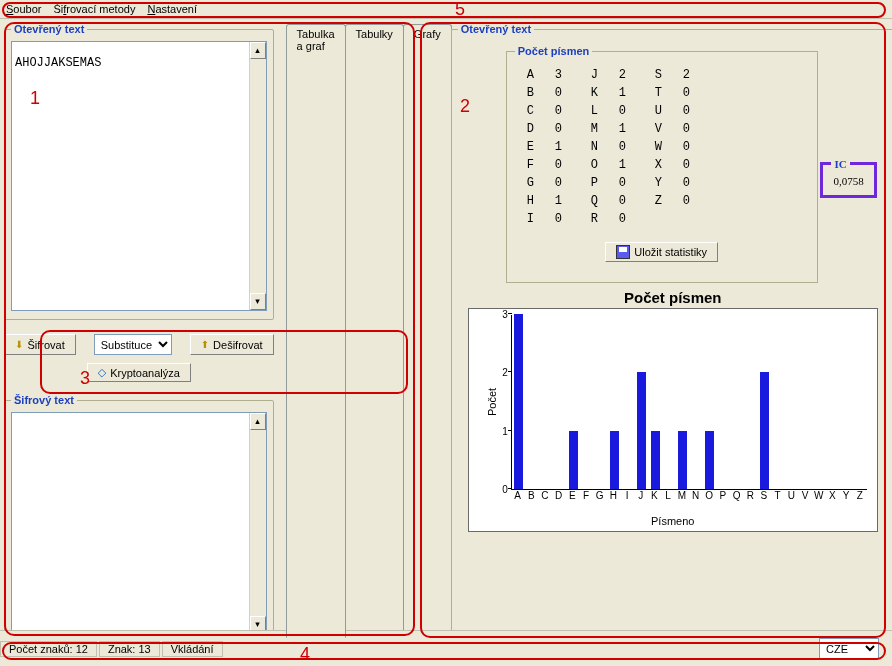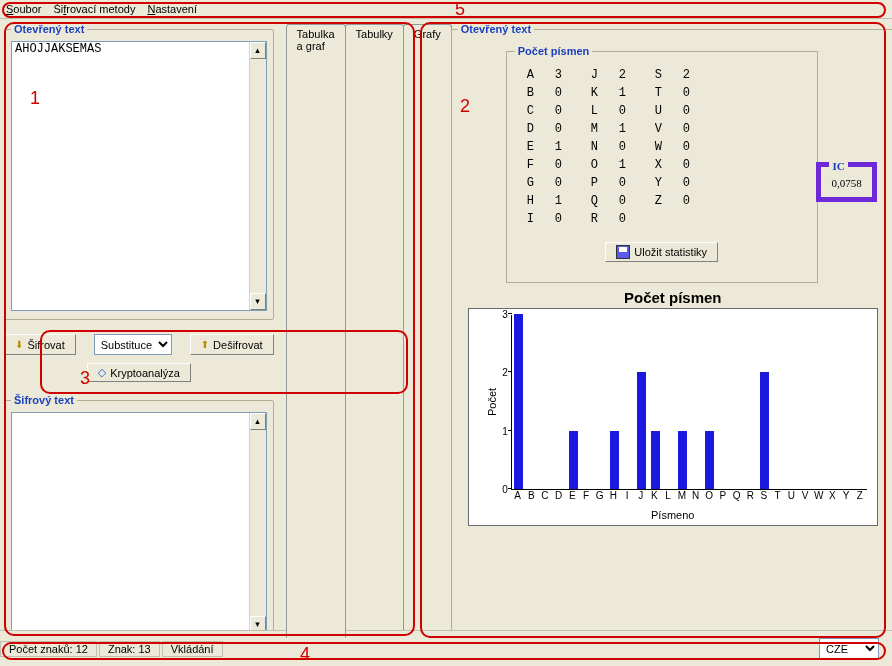--- a/index.html
+++ b/index.html
@@ -50,21 +50,21 @@
     height: 270px;
   }
   .cipher-wrap { height: 222px; }
   textarea {
     width: calc(100% - 17px);
     height: 100%;
     border: none;
     resize: none;
     font-family: "Courier New", monospace;
     font-size: 12px;
-    padding: 0 3px;
+    padding: 14px 3px;
     outline: none;
   }
   .fake-scroll {
     position: absolute;
     right: 0; top: 0; bottom: 0;
     width: 17px;
     background: #ece9d8;
     border-left: 1px solid #d4d0c8;
   }
   .fake-scroll .up, .fake-scroll .down {
@@ -153,21 +153,21 @@
     padding: 4px 10px;
   }
   .lcol { }
   .lcol .row { display:flex; gap: 14px; padding:2px 0; font-family:"Courier New",monospace; font-size:12px;}
   .lcol .row span:first-child { width:14px; }
   .lcol .row span:last-child { width:14px; text-align:left; }
   .ic-box {
     position:absolute;
     right:-60px;
     top: 110px;
-    border:5px solid #6d28d9;
+    border:3px solid #6d28d9;
     padding: 10px 10px 8px 10px;
     font-family:Tahoma;
   }
   .ic-box .legend3 {
     position:absolute; top:-7px; left:8px;
     background:#ece9d8; color:#1b3fbf; font-weight:bold; font-size:11px; padding:0 3px;
   }
   .chart-title { text-align:center; font-weight:bold; font-size:15px; margin:4px 0 2px;}
   .chart-wrap {
     width: 410px;
@@ -185,21 +185,21 @@
     border-bottom:1px solid #000;
   }
   .ytick { position:absolute; left:-28px; width:24px; text-align:right; font-size:10px;}
   .yline { position:absolute; left:-4px; width:4px; border-top:1px solid #000; }
   .bars { position:absolute; left:0; right:0; bottom:0; top:0; display:flex; align-items:flex-end; }
   .bar-slot { flex:1; display:flex; justify-content:center; align-items:flex-end; }
   .bar { width:9px; background:#1a1ade; }
   .xlabels { display:flex; margin-left:36px; margin-right:4px; }
   .xlabels span { flex:1; text-align:center; font-size:10px; }
   .axis-y-label { position:absolute; left:-34px; top:50%; transform: translateY(-50%) rotate(-90deg); font-size:11px;}
-  .axis-x-label { text-align:center; font-size:11px; margin-top:8px;}
+  .axis-x-label { text-align:center; font-size:11px; margin-top:14px;}
   .save-row { text-align:center; padding:10px 0 4px;}
   .statusbar {
     position:absolute;
     left:0; right:0; bottom:0;
     display:flex;
     align-items:center;
     background:#ece9d8;
     border-top:1px solid #c0c0b0;
     font-size:11px;
     height:36px;

